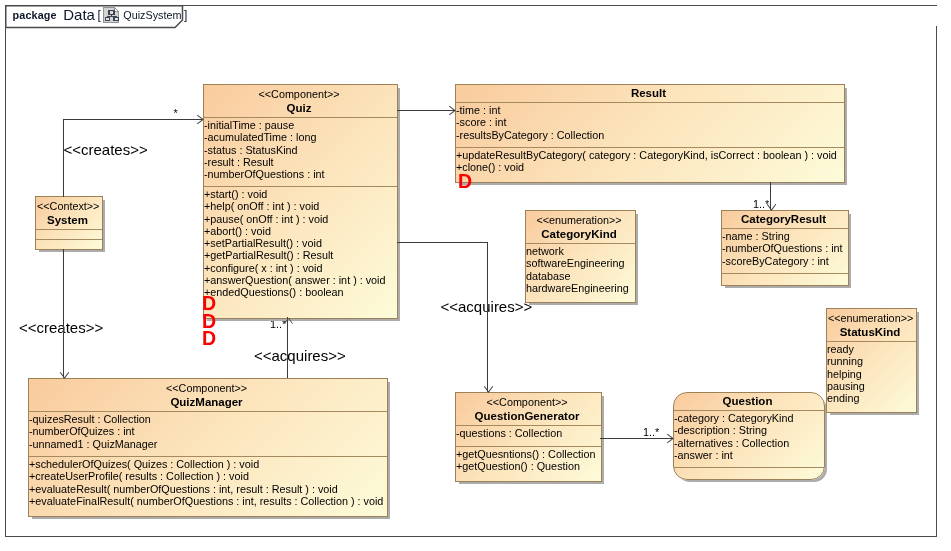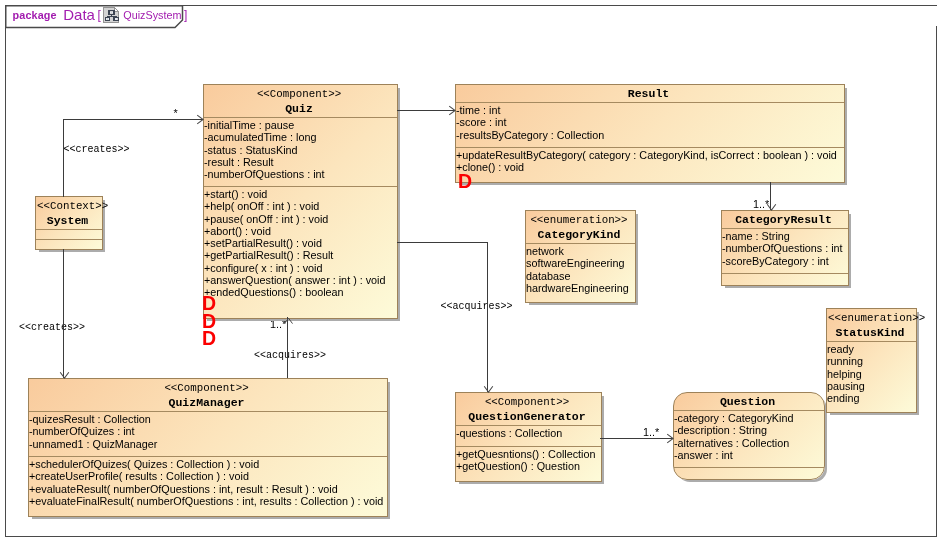--- a/index.html
+++ b/index.html
@@ -6,48 +6,48 @@
   html,body{margin:0;padding:0;background:#ffffff;}
   body{width:951px;height:551px;overflow:hidden;font-family:"Liberation Sans",sans-serif;}
   #stage{position:relative;width:951px;height:551px;background:#fff;}
   .abs{position:absolute;}
 
   
   #pkg-frame{left:5px;top:26px;width:932px;height:511px;border:1.6px solid #4a4a4a;border-top:none;box-sizing:border-box;}
   #pkg-tab{left:5px;top:5px;width:180px;height:24px;}
   #pkg-frame-top{left:182px;top:5px;width:755px;height:1.4px;background:#4a4a4a;}
   #pkg-tab svg{display:block;}
-  .pkg-label{position:absolute;left:12.5px;top:5px;white-space:nowrap;color:#a21caf;line-height:18px;display:flex;align-items:center;height:20px;}
+  .pkg-label{position:absolute;left:12.5px;top:5px;white-space:nowrap;color:#0f172a;line-height:18px;display:flex;align-items:center;height:20px;}
   .pkg-label .pkw{font-weight:bold;font-size:10.8px;letter-spacing:0.15px;}
   .pkg-label .pnm{font-size:15px;margin-left:6.5px;}
   .pkg-label .pbk{font-size:12px;margin-left:2.5px;}
   .pkg-label .picon{margin:0 0 0 2px;display:inline-flex;line-height:0;}
   .pkg-label .pdn{font-size:10.8px;margin-left:3.5px;}
 
   
   .uml{position:absolute;box-sizing:border-box;border:1px solid #9d8259;
        box-shadow:3px 3px 0 -1px rgba(172,172,172,1);}
   .uml .cmp{box-sizing:border-box;}
   .uml .cmp + .cmp{border-top:1px solid #a58a60;}
-  .hdr{text-align:center;padding:2px 4px 3px 1px;font-family:Liberation Mono, monospace;}
+  .hdr{text-align:center;padding:2px 4px 3px 1px;}
   .hdr.nost{padding-top:0.5px;}
   .stereo{font-size:10.8px;color:#000;line-height:14px;}
   .nm{font-size:11.5px;font-weight:bold;color:#000;line-height:15px;}
   .lines{padding:1px 3px 3px 0;}
   .ln{font-size:10.8px;color:#000;line-height:12.3px;white-space:nowrap;}
 
   
   .gH{background:linear-gradient(135deg,#f9cb9d 0%,#fce5bd 50%,#fdfbd9 100%);}
   .gV{background:linear-gradient(135deg,#f9cb9d 0%,#fce5bd 50%,#fdfbd9 100%);}
 
   
   .edge{position:absolute;background:#3b3b3b;}
   .eh{height:1px;}
   .ev{width:1px;}
-  .lbl{position:absolute;font-size:10px;color:#000;white-space:nowrap;line-height:12px;font-family:Liberation Mono, monospace;}
+  .lbl{position:absolute;font-size:15px;color:#000;white-space:nowrap;line-height:12px;}
   .mult{position:absolute;font-size:10.8px;color:#000;white-space:nowrap;line-height:12px;}
   .dmark{position:absolute;font-family:"Liberation Sans",sans-serif;font-weight:bold;font-size:19.5px;color:#fb0000;line-height:14px;}
   svg.arrow{position:absolute;overflow:visible;}
 </style>
 </head>
 <body>
 
 <div id="stage">
 
   <div class="abs" id="pkg-frame"></div>

